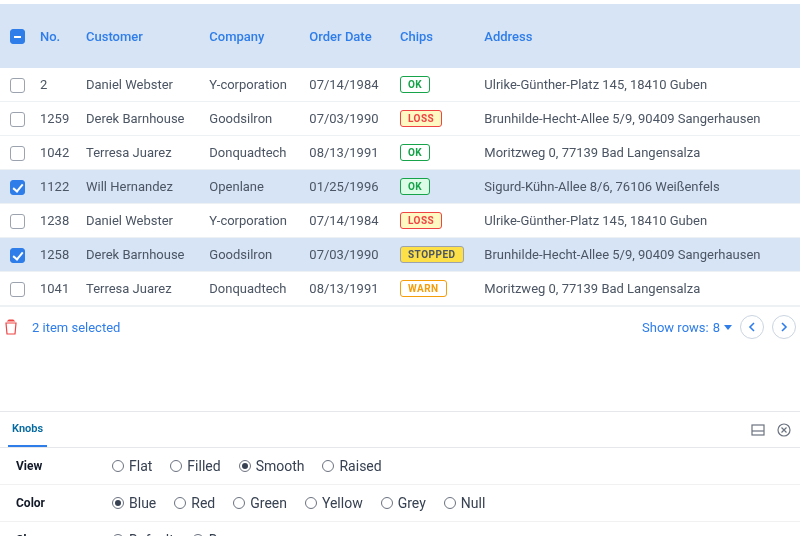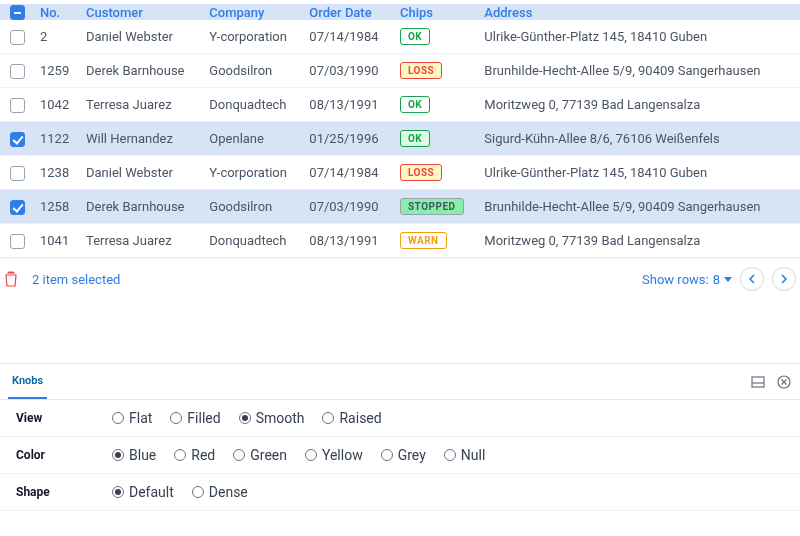--- a/index.html
+++ b/index.html
@@ -1,33 +1,33 @@
 <!DOCTYPE html>
 <html><head>
 <meta charset="utf-8">
 <style>
 * { box-sizing: border-box; margin: 0; padding: 0; }
 body { font-family: -apple-system, BlinkMacSystemFont, "Segoe UI", Roboto, sans-serif; font-size: 13px; color: #2c3e50; width: 800px; }
 .table-wrap { padding: 4px 0; }
 table { width: 100%; border-collapse: collapse; }
-th { text-align: left; padding: 0 6px; font-weight: 500; color: #2e7de9; background: #d7e4f5; font-size: 13px; }
+th { text-align: left; padding: 24px 6px; font-weight: 500; color: #2e7de9; background: #d7e4f5; font-size: 13px; }
 th:first-child, td:first-child { width: 34px; text-align: center; }
 td { padding: 8px 6px; border-bottom: 1px solid #eef1f4; color: #4b5563; }
 tr.selected td { background: #d7e4f5; }
 .chk { width: 15px; height: 15px; border: 1.5px solid #9ca3af; border-radius: 3px; display: inline-block; vertical-align: middle; position: relative; background: #fff; }
 .chk.mixed { background: #2e7de9; border-color: #2e7de9; }
 .chk.mixed::after { content: ""; position: absolute; left: 3px; right: 3px; top: 50%; height: 2px; background: #fff; transform: translateY(-50%); }
 .chk.checked { background: #2e7de9; border-color: #2e7de9; }
 .chk.checked::after { content: ""; position: absolute; left: 4px; top: 1px; width: 4px; height: 8px; border: solid #fff; border-width: 0 2px 2px 0; transform: rotate(40deg); }
 .chip { display: inline-block; padding: 2px 7px; border-radius: 3px; font-size: 10px; font-weight: 700; letter-spacing: .5px; border: 1px solid; }
 .chip.ok { color: #16a34a; border-color: #16a34a; background: #fff; }
 .chip.ok.sel { background: #dcfce7; }
 .chip.loss { color: #ef4444; border-color: #ef4444; background: #fef9c3; }
 .chip.warn { color: #f59e0b; border-color: #f59e0b; background: #fff; }
-.chip.stopped { color: #4b5563; border-color: #9ca3af; background: #86efac; }
+.chip.stopped { color: #4b5563; border-color: #9ca3af; background: #fde047; }
 .footer { display: flex; align-items: center; padding: 8px 4px; color: #2e7de9; border-top: 1px solid #eef1f4; }
 .footer .del-icon { width: 14px; height: 16px; display: inline-block; margin-right: 14px; }
 .footer .del-icon svg { width: 14px; height: 16px; }
 .footer .spacer { flex: 1; }
 .pag { display: flex; align-items: center; gap: 8px; color: #2e7de9; }
 .pag .btn { width: 24px; height: 24px; border: 1px solid #cbd5e1; border-radius: 50%; display: flex; align-items: center; justify-content: center; color: #2e7de9; background: #fff; }
 .pag .rows { display: inline-flex; align-items: center; gap: 4px; }
 .pag .caret { width: 0; height: 0; border-left: 4px solid transparent; border-right: 4px solid transparent; border-top: 5px solid #2e7de9; }
 
 .knobs-panel { margin-top: 60px; border-top: 1px solid #e5e7eb; }

